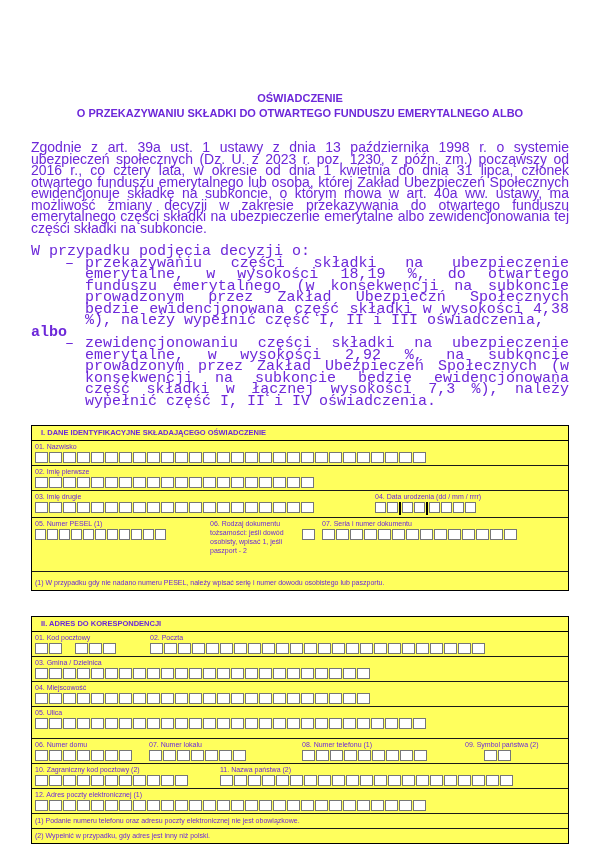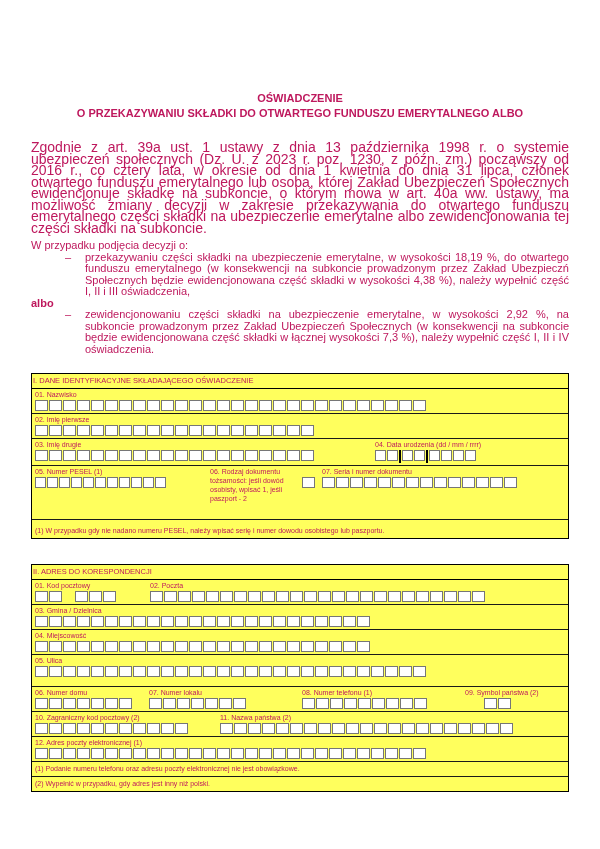--- a/index.html
+++ b/index.html
@@ -3,39 +3,39 @@
 <meta charset="utf-8">
 <style>
   * { margin:0; padding:0; box-sizing:border-box; }
   html,body { background:#e9e9e9; }
   .page {
     position:relative;
     width:600px; height:849px;
     margin:0 auto;
     background:#ffffff;
     font-family:"Liberation Sans", sans-serif;
-    color:#be185d;
+    color:#6d28d9;
     overflow:hidden;
   }
   .content { padding:91px 31px 0 31px; }
 
   
   .doc-title { text-align:center; font-weight:bold; font-size:11px; line-height:14.5px; }
 
   
   .para { margin-top:22px; font-size:14px; line-height:11.5px; text-align:justify; }
-  .list-block { margin-top:6px; font-size:11px; line-height:11.5px; }
+  .list-block { margin-top:12px; font-size:15px; line-height:11.5px;font-family:Liberation Mono, monospace; }
   .bullet { display:flex; }
   .bullet .dash { width:20px; margin-left:34px; flex:none; }
   .bullet .btext { flex:1; text-align:justify; }
   .albo { font-weight:bold; }
 
   
   .ftable { margin-top:18px; background:#FFFF5D; border:1px solid #000; }
-  .fheader { font-size:7.5px; font-weight:normal; padding:2px 1px 3px; border-bottom:1px solid #000; line-height:9px; }
+  .fheader { font-size:7.5px; font-weight:bold; padding:2px 9px 3px; border-bottom:1px solid #000; line-height:9px; }
   .frow { border-bottom:1px solid #1a1a1a; }
   .frow:last-child { border-bottom:none; }
   .field { padding:1px 3px 2px; }
   .flabel { font-size:7px; line-height:9px; margin-bottom:1px; white-space:nowrap; }
   .boxes { display:flex; align-items:flex-start; }
   .box { width:13px; height:11px; background:#fff; border:1px solid #767676; margin-right:1px; flex:none; }
   .boxes.narrow .box { width:11px; }
   .sep-bar { width:2px; height:13px; background:#000; margin-right:1px; flex:none; }
   .sep-gap { width:12px; flex:none; }
   .cols { display:flex; align-items:stretch; }

